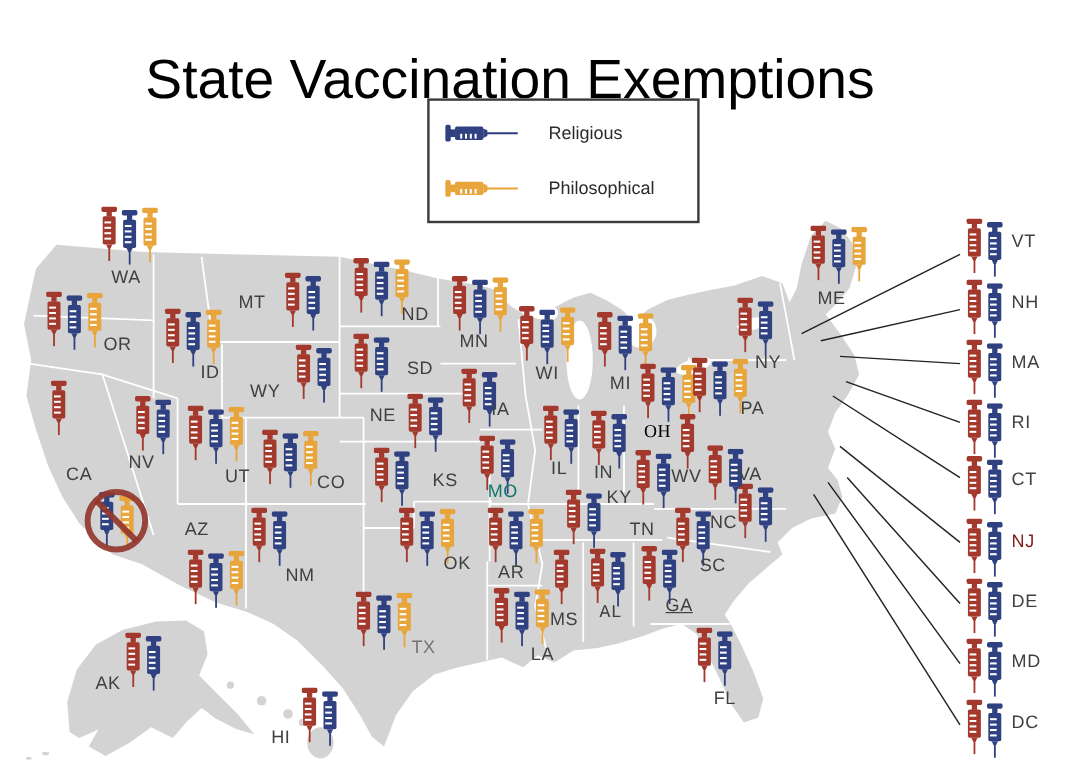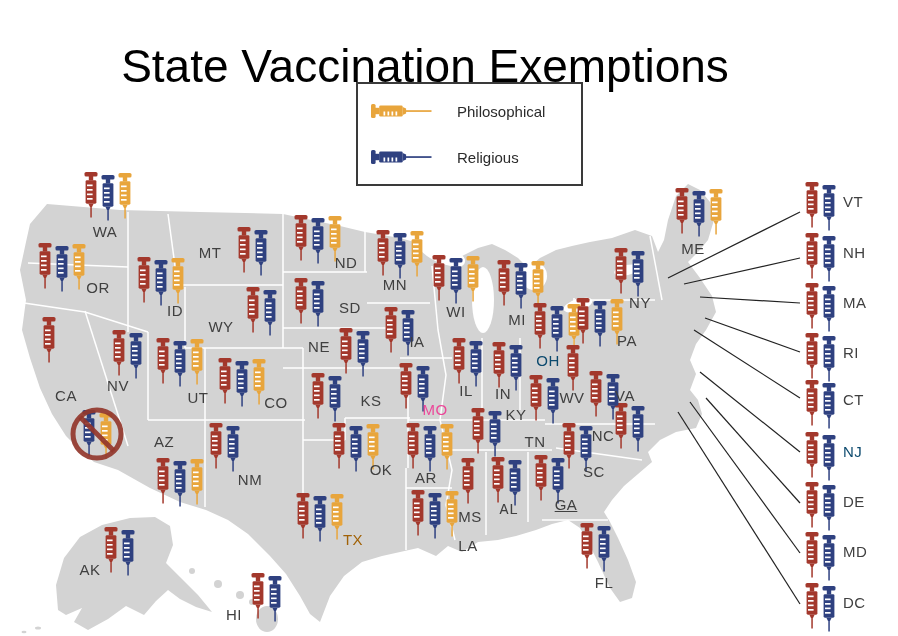--- a/index.html
+++ b/index.html
@@ -125,49 +125,49 @@
       <line x1="678" y1="412" x2="800" y2="604"></line>
     </g>
 </svg>
 
 <h1 class="title">State Vaccination Exemptions</h1>
 
 <div class="legend">
   <div class="legend-row">
     <span class="legend-icon">
         <svg width="68" height="20" viewBox="0 0 68 20">
+          <rect x="0" y="3" width="4.6" height="14" rx="1.6" fill="#2F4180"></rect>
+          <rect x="4" y="6.8" width="4.5" height="6.4" fill="#2F4180"></rect>
+          <rect x="8.2" y="4.4" width="23.5" height="11.2" rx="1.4" fill="#2F4180"></rect>
+          <rect x="12.5" y="10.5" width="1.7" height="4" fill="#fff"></rect>
+          <rect x="16.5" y="10.5" width="1.7" height="4" fill="#fff"></rect>
+          <rect x="20.5" y="10.5" width="1.7" height="4" fill="#fff"></rect>
+          <rect x="24.5" y="10.5" width="1.7" height="4" fill="#fff"></rect>
+          <path d="M31.7,6 l3.4,1.6 v4.8 l-3.4,1.6 z" fill="#2F4180"></path>
+          <rect x="34.5" y="9.2" width="26" height="1.7" fill="#2F4180"></rect>
+        </svg>
+      </span>
+    <span class="legend-label">Religious</span>
+  </div>
+  <div class="legend-row">
+    <span class="legend-icon">
+        <svg width="68" height="20" viewBox="0 0 68 20">
           <rect x="0" y="3" width="4.6" height="14" rx="1.6" fill="#E8A53C"></rect>
           <rect x="4" y="6.8" width="4.5" height="6.4" fill="#E8A53C"></rect>
           <rect x="8.2" y="4.4" width="23.5" height="11.2" rx="1.4" fill="#E8A53C"></rect>
           <rect x="12.5" y="10.5" width="1.7" height="4" fill="#fff"></rect>
           <rect x="16.5" y="10.5" width="1.7" height="4" fill="#fff"></rect>
           <rect x="20.5" y="10.5" width="1.7" height="4" fill="#fff"></rect>
           <rect x="24.5" y="10.5" width="1.7" height="4" fill="#fff"></rect>
           <path d="M31.7,6 l3.4,1.6 v4.8 l-3.4,1.6 z" fill="#E8A53C"></path>
           <rect x="34.5" y="9.2" width="26" height="1.7" fill="#E8A53C"></rect>
         </svg>
       </span>
     <span class="legend-label">Philosophical</span>
   </div>
-  <div class="legend-row">
-    <span class="legend-icon">
-        <svg width="68" height="20" viewBox="0 0 68 20">
-          <rect x="0" y="3" width="4.6" height="14" rx="1.6" fill="#2F4180"></rect>
-          <rect x="4" y="6.8" width="4.5" height="6.4" fill="#2F4180"></rect>
-          <rect x="8.2" y="4.4" width="23.5" height="11.2" rx="1.4" fill="#2F4180"></rect>
-          <rect x="12.5" y="10.5" width="1.7" height="4" fill="#fff"></rect>
-          <rect x="16.5" y="10.5" width="1.7" height="4" fill="#fff"></rect>
-          <rect x="20.5" y="10.5" width="1.7" height="4" fill="#fff"></rect>
-          <rect x="24.5" y="10.5" width="1.7" height="4" fill="#fff"></rect>
-          <path d="M31.7,6 l3.4,1.6 v4.8 l-3.4,1.6 z" fill="#2F4180"></path>
-          <rect x="34.5" y="9.2" width="26" height="1.7" fill="#2F4180"></rect>
-        </svg>
-      </span>
-    <span class="legend-label">Religious</span>
-  </div>
 </div>
 
 <div id="states-layer">
     <div class="syr-group" style="left: 84px; top: 172px;">
       <span class="syr" style="margin-top: 0px;">
         <svg width="14" height="46" viewBox="0 0 14 46">
           <rect x="0.5" y="0" width="13" height="4.6" rx="1.6" fill="#A3382C"></rect>
           <rect x="4.8" y="4" width="4.4" height="4.5" fill="#A3382C"></rect>
           <rect x="1.6" y="8.2" width="10.8" height="23.5" rx="1.4" fill="#A3382C"></rect>
           <rect x="3" y="12.5" width="5.6" height="1.7" fill="#fff"></rect>
@@ -785,21 +785,21 @@
           <rect x="1.6" y="8.2" width="10.8" height="23.5" rx="1.4" fill="#E8A53C"></rect>
           <rect x="3" y="12.5" width="5.6" height="1.7" fill="#fff"></rect>
           <rect x="3" y="17" width="5.6" height="1.7" fill="#fff"></rect>
           <rect x="3" y="21.5" width="5.6" height="1.7" fill="#fff"></rect>
           <rect x="3" y="26" width="5.6" height="1.7" fill="#fff"></rect>
           <path d="M4.4,31.7 h5.2 l-1.6,3.4 h-2 z" fill="#E8A53C"></path>
           <rect x="6.3" y="34.5" width="1.5" height="11" fill="#E8A53C"></rect>
         </svg>
       </span>
     </div>
-    <div class="state-label" style="left: 353px; top: 531px; color: #a16207;">TX</div>
+    <div class="state-label" style="left: 353px; top: 531px; color: #737373;">TX</div>
     <div class="syr-group" style="left: 376px; top: 230px;">
       <span class="syr" style="margin-top: 0px;">
         <svg width="14" height="46" viewBox="0 0 14 46">
           <rect x="0.5" y="0" width="13" height="4.6" rx="1.6" fill="#A3382C"></rect>
           <rect x="4.8" y="4" width="4.4" height="4.5" fill="#A3382C"></rect>
           <rect x="1.6" y="8.2" width="10.8" height="23.5" rx="1.4" fill="#A3382C"></rect>
           <rect x="3" y="12.5" width="5.6" height="1.7" fill="#fff"></rect>
           <rect x="3" y="17" width="5.6" height="1.7" fill="#fff"></rect>
           <rect x="3" y="21.5" width="5.6" height="1.7" fill="#fff"></rect>
           <rect x="3" y="26" width="5.6" height="1.7" fill="#fff"></rect>
@@ -885,21 +885,21 @@
           <rect x="1.6" y="8.2" width="10.8" height="23.5" rx="1.4" fill="#2F4180"></rect>
           <rect x="3" y="12.5" width="5.6" height="1.7" fill="#fff"></rect>
           <rect x="3" y="17" width="5.6" height="1.7" fill="#fff"></rect>
           <rect x="3" y="21.5" width="5.6" height="1.7" fill="#fff"></rect>
           <rect x="3" y="26" width="5.6" height="1.7" fill="#fff"></rect>
           <path d="M4.4,31.7 h5.2 l-1.6,3.4 h-2 z" fill="#2F4180"></path>
           <rect x="6.3" y="34.5" width="1.5" height="11" fill="#2F4180"></rect>
         </svg>
       </span>
     </div>
-    <div class="state-label" style="left: 435px; top: 401px; color: #ec4899;">MO</div>
+    <div class="state-label" style="left: 419px; top: 401px; color: #0f766e;">MO</div>
     <div class="syr-group" style="left: 406px; top: 423px;">
       <span class="syr" style="margin-top: 0px;">
         <svg width="14" height="46" viewBox="0 0 14 46">
           <rect x="0.5" y="0" width="13" height="4.6" rx="1.6" fill="#A3382C"></rect>
           <rect x="4.8" y="4" width="4.4" height="4.5" fill="#A3382C"></rect>
           <rect x="1.6" y="8.2" width="10.8" height="23.5" rx="1.4" fill="#A3382C"></rect>
           <rect x="3" y="12.5" width="5.6" height="1.7" fill="#fff"></rect>
           <rect x="3" y="17" width="5.6" height="1.7" fill="#fff"></rect>
           <rect x="3" y="21.5" width="5.6" height="1.7" fill="#fff"></rect>
           <rect x="3" y="26" width="5.6" height="1.7" fill="#fff"></rect>
@@ -969,21 +969,21 @@
           <rect x="1.6" y="8.2" width="10.8" height="23.5" rx="1.4" fill="#E8A53C"></rect>
           <rect x="3" y="12.5" width="5.6" height="1.7" fill="#fff"></rect>
           <rect x="3" y="17" width="5.6" height="1.7" fill="#fff"></rect>
           <rect x="3" y="21.5" width="5.6" height="1.7" fill="#fff"></rect>
           <rect x="3" y="26" width="5.6" height="1.7" fill="#fff"></rect>
           <path d="M4.4,31.7 h5.2 l-1.6,3.4 h-2 z" fill="#E8A53C"></path>
           <rect x="6.3" y="34.5" width="1.5" height="11" fill="#E8A53C"></rect>
         </svg>
       </span>
     </div>
-    <div class="state-label" style="left: 468px; top: 537px; color: rgb(64, 64, 64);">LA</div>
+    <div class="state-label" style="left: 452px; top: 537px; color: rgb(64, 64, 64);">LA</div>
     <div class="syr-group" style="left: 432px; top: 255px;">
       <span class="syr" style="margin-top: 0px;">
         <svg width="14" height="46" viewBox="0 0 14 46">
           <rect x="0.5" y="0" width="13" height="4.6" rx="1.6" fill="#A3382C"></rect>
           <rect x="4.8" y="4" width="4.4" height="4.5" fill="#A3382C"></rect>
           <rect x="1.6" y="8.2" width="10.8" height="23.5" rx="1.4" fill="#A3382C"></rect>
           <rect x="3" y="12.5" width="5.6" height="1.7" fill="#fff"></rect>
           <rect x="3" y="17" width="5.6" height="1.7" fill="#fff"></rect>
           <rect x="3" y="21.5" width="5.6" height="1.7" fill="#fff"></rect>
           <rect x="3" y="26" width="5.6" height="1.7" fill="#fff"></rect>
@@ -1256,21 +1256,21 @@
           <rect x="1.6" y="8.2" width="10.8" height="23.5" rx="1.4" fill="#E8A53C"></rect>
           <rect x="3" y="12.5" width="5.6" height="1.7" fill="#fff"></rect>
           <rect x="3" y="17" width="5.6" height="1.7" fill="#fff"></rect>
           <rect x="3" y="21.5" width="5.6" height="1.7" fill="#fff"></rect>
           <rect x="3" y="26" width="5.6" height="1.7" fill="#fff"></rect>
           <path d="M4.4,31.7 h5.2 l-1.6,3.4 h-2 z" fill="#E8A53C"></path>
           <rect x="6.3" y="34.5" width="1.5" height="11" fill="#E8A53C"></rect>
         </svg>
       </span>
     </div>
-    <div class="state-label" style="left: 548px; top: 352px; color: #0c4a6e;">OH</div>
+    <div class="state-label" style="left: 548px; top: 352px; color: #000000; font-family: Liberation Serif, serif;">OH</div>
     <div class="syr-group" style="left: 566px; top: 345px;">
       <span class="syr" style="margin-top: 0px;">
         <svg width="14" height="46" viewBox="0 0 14 46">
           <rect x="0.5" y="0" width="13" height="4.6" rx="1.6" fill="#A3382C"></rect>
           <rect x="4.8" y="4" width="4.4" height="4.5" fill="#A3382C"></rect>
           <rect x="1.6" y="8.2" width="10.8" height="23.5" rx="1.4" fill="#A3382C"></rect>
           <rect x="3" y="12.5" width="5.6" height="1.7" fill="#fff"></rect>
           <rect x="3" y="17" width="5.6" height="1.7" fill="#fff"></rect>
           <rect x="3" y="21.5" width="5.6" height="1.7" fill="#fff"></rect>
           <rect x="3" y="26" width="5.6" height="1.7" fill="#fff"></rect>
@@ -1762,21 +1762,21 @@
           <rect x="1.6" y="8.2" width="10.8" height="23.5" rx="1.4" fill="#2F4180"></rect>
           <rect x="3" y="12.5" width="5.6" height="1.7" fill="#fff"></rect>
           <rect x="3" y="17" width="5.6" height="1.7" fill="#fff"></rect>
           <rect x="3" y="21.5" width="5.6" height="1.7" fill="#fff"></rect>
           <rect x="3" y="26" width="5.6" height="1.7" fill="#fff"></rect>
           <path d="M4.4,31.7 h5.2 l-1.6,3.4 h-2 z" fill="#2F4180"></path>
           <rect x="6.3" y="34.5" width="1.5" height="11" fill="#2F4180"></rect>
         </svg>
       </span>
     </div>
-    <div class="state-label callout" style="left: 843px; top: 443px; color: #0c4a6e;">NJ</div>
+    <div class="state-label callout" style="left: 843px; top: 443px; color: #7f1d1d;">NJ</div>
     <div class="syr-group" style="left: 805px; top: 482px;">
       <span class="syr" style="margin-top: 0px;">
         <svg width="14" height="46" viewBox="0 0 14 46">
           <rect x="0.5" y="0" width="13" height="4.6" rx="1.6" fill="#A3382C"></rect>
           <rect x="4.8" y="4" width="4.4" height="4.5" fill="#A3382C"></rect>
           <rect x="1.6" y="8.2" width="10.8" height="23.5" rx="1.4" fill="#A3382C"></rect>
           <rect x="3" y="12.5" width="5.6" height="1.7" fill="#fff"></rect>
           <rect x="3" y="17" width="5.6" height="1.7" fill="#fff"></rect>
           <rect x="3" y="21.5" width="5.6" height="1.7" fill="#fff"></rect>
           <rect x="3" y="26" width="5.6" height="1.7" fill="#fff"></rect>

